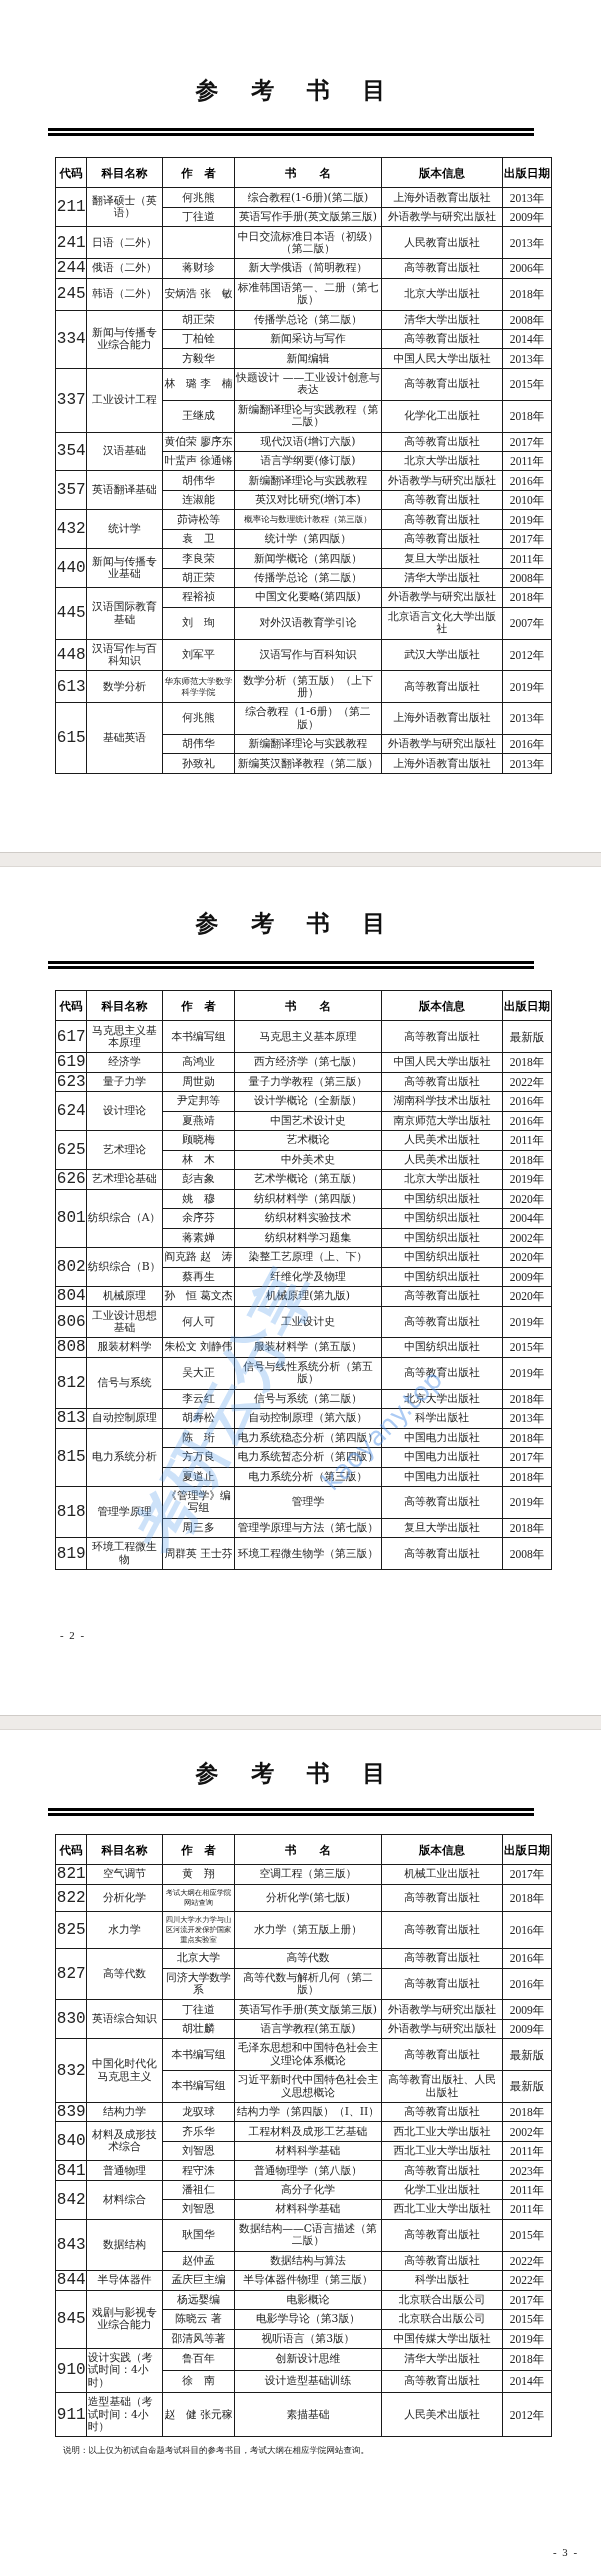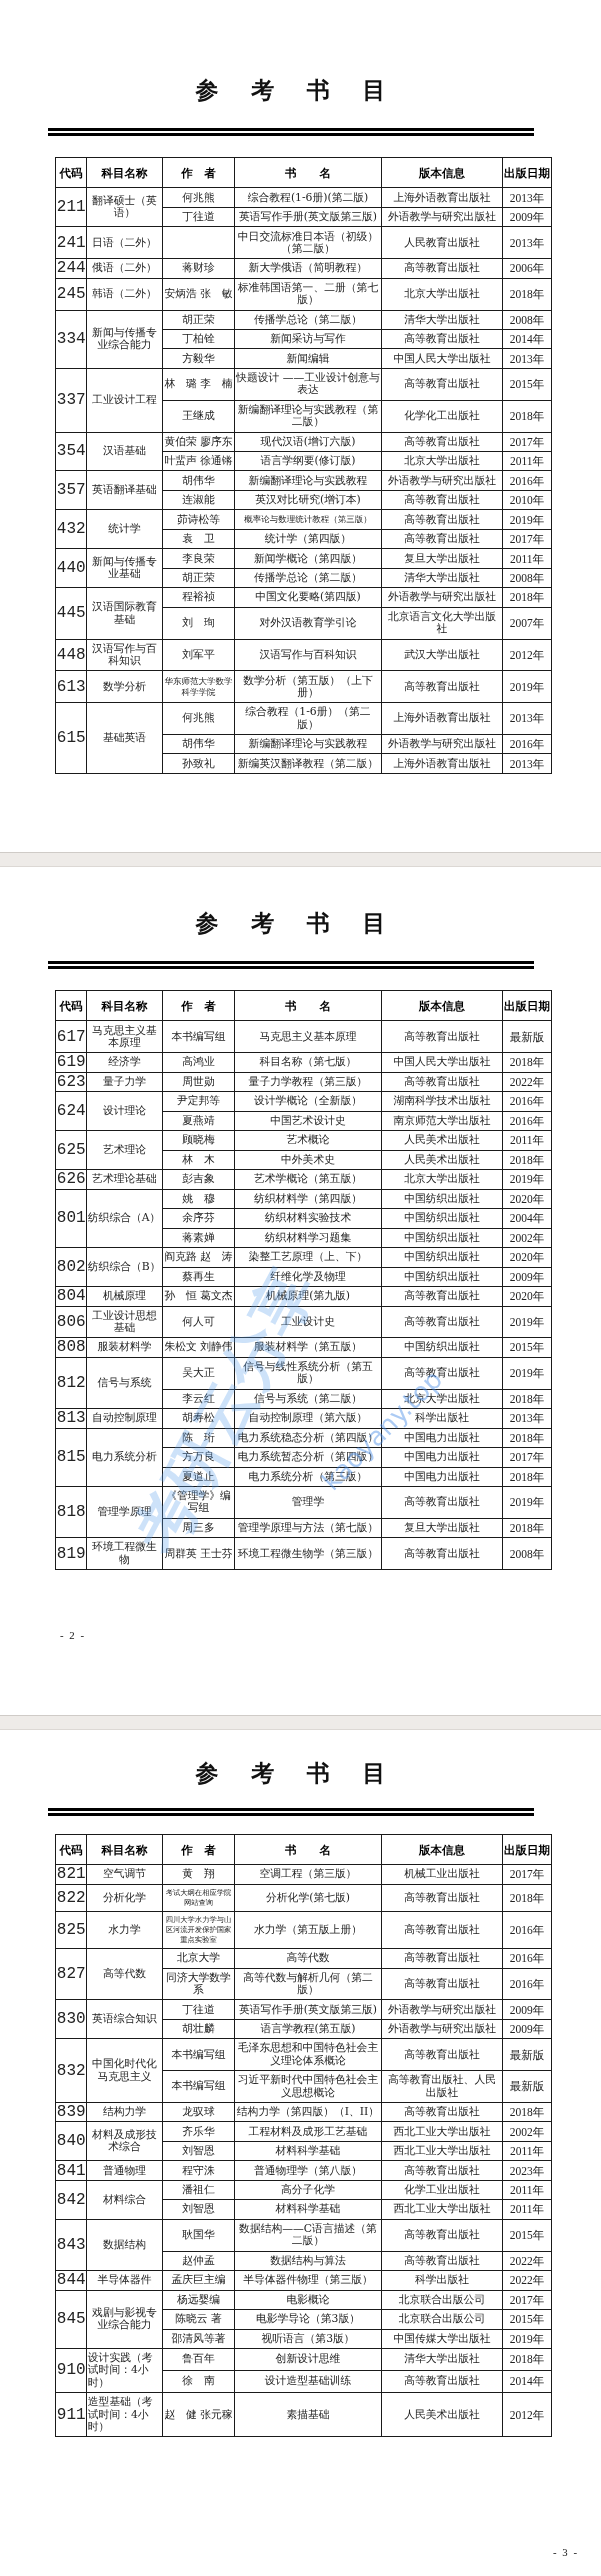--- a/index.html
+++ b/index.html
@@ -344,21 +344,21 @@
           <td rowspan="1">马克思主义基本原理</td>
           <td>本书编写组</td>
           <td>马克思主义基本原理</td>
           <td>高等教育出版社</td>
           <td class="year">最新版</td>
         </tr>
         <tr>
           <td class="code" rowspan="1">619</td>
           <td rowspan="1">经济学</td>
           <td>高鸿业</td>
-          <td>科目名称（第七版）</td>
+          <td>西方经济学（第七版）</td>
           <td>中国人民大学出版社</td>
           <td class="year">2018年</td>
         </tr>
         <tr>
           <td class="code" rowspan="1">623</td>
           <td rowspan="1">量子力学</td>
           <td>周世勋</td>
           <td>量子力学教程（第三版）</td>
           <td>高等教育出版社</td>
           <td class="year">2022年</td>
@@ -725,15 +725,16 @@
         <tr>
           <td class="code" rowspan="1">911</td>
           <td rowspan="1" class="left">造型基础（考试时间：4小时）</td>
           <td>赵　健 张元稼</td>
           <td>素描基础</td>
           <td>人民美术出版社</td>
           <td class="year">2012年</td>
         </tr>
       </tbody>
     </table>
+  <div class="note">说明：以上仅为初试自命题考试科目的参考书目，考试大纲在相应学院网站查询。</div>
   <div class="page-num" style="left:553px; top:816px;">- 3 -</div>
 </div>
 
 
 </body></html>

